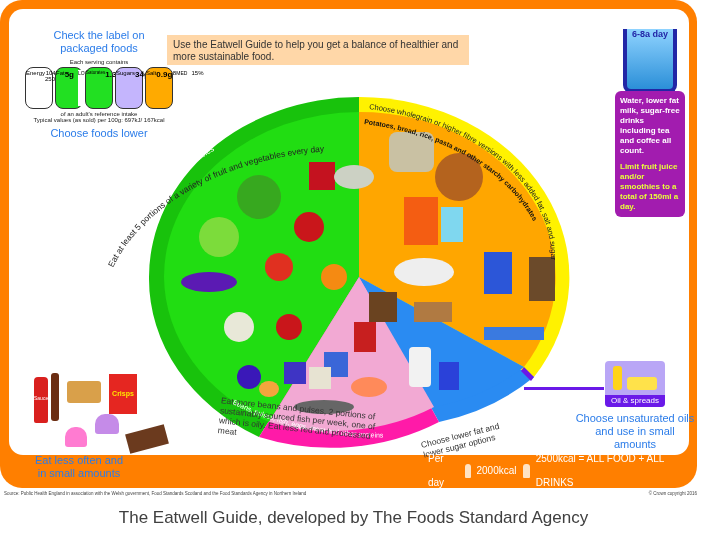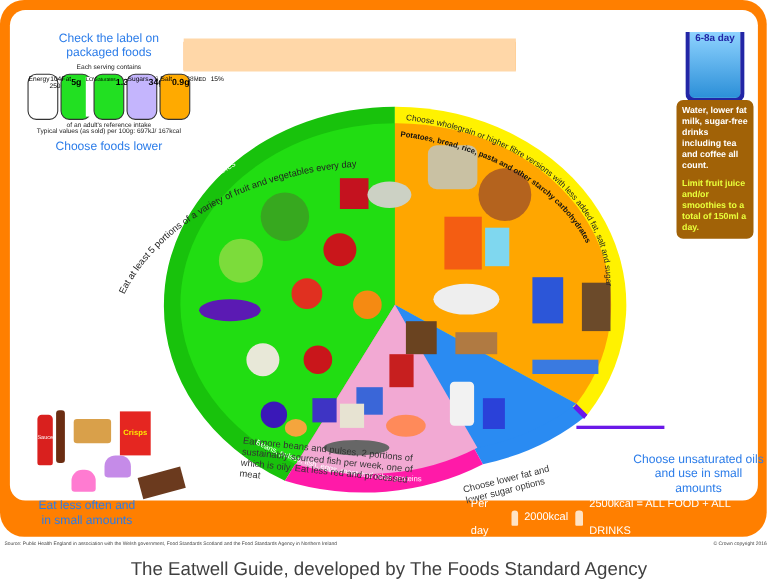--- a/index.html
+++ b/index.html
@@ -11,41 +11,42 @@
   .label-box{position:absolute;left:10px;top:20px;width:160px;}
   .blue-text{color:#2b7ce9;text-align:center;font-size:11px;line-height:13px;}
   .tiny{font-size:6px;text-align:center;color:#222;}
   .traffic{display:flex;justify-content:center;gap:2px;margin:2px 0;}
   .tl{width:28px;height:42px;border-radius:8px;border:1px solid #333;font-size:6px;text-align:center;display:flex;flex-direction:row;justify-content:space-between;padding:2px 0;box-sizing:border-box;}
   .tl b{font-size:8px;}
   .tl .lv{background:#fff;margin:0 4px;font-size:5px;}
   .plate{position:absolute;left:70px;top:68px;}
   .drinks{position:absolute;left:606px;top:20px;width:70px;}
   .glass{margin:0 auto;width:46px;height:60px;background:linear-gradient(#8fd3ff,#2b8fd8);border:4px solid #2226a6;border-top:none;border-radius:0 0 8px 8px;color:#2226a6;font-weight:bold;font-size:9px;text-align:center;display:flex;flex-direction:row;justify-content:center;}
-  .drink-box{margin-top:-2px;background:#a16207;border-radius:6px;padding:5px;color:#fff;font-weight:bold;font-size:8px;line-height:10px;}
+  .drink-box{margin-top:-2px;background:#a21caf;border-radius:6px;padding:5px;color:#fff;font-weight:bold;font-size:8px;line-height:10px;}
   .drink-box .yel{color:#e9ff3a;margin-top:6px;}
   .treats{position:absolute;left:20px;top:360px;width:150px;}
   .treat-icons{height:85px;position:relative;}
   .oil{position:absolute;left:596px;top:352px;width:60px;height:46px;background:#b9a6f6;border-radius:4px;}
   .oil-label{position:absolute;left:0;bottom:0;width:100%;background:#6a19e8;color:#fff;font-size:8px;text-align:center;line-height:12px;border-radius:0 0 4px 4px;}
   .oil-text{position:absolute;left:566px;top:403px;width:120px;}
   .perday{position:absolute;left:418px;top:459px;width:270px;height:24px;color:#fff;font-size:10px;line-height:24px;display:flex;gap:6px;align-items:center;padding-left:10px;box-sizing:border-box;}
   .person{display:inline-block;width:6px;height:14px;background:#ffe3c4;border-radius:3px 3px 1px 1px;}
   .source{position:absolute;left:4px;top:491px;font-size:4.5px;color:#444;}
   .copyright{position:absolute;right:10px;top:491px;font-size:4.5px;color:#444;}
   .caption{position:absolute;left:0;top:508px;width:707px;text-align:center;color:#404040;font-size:17px;}
   svg text{font-family:"Liberation Sans",sans-serif;}
 </style>
 </head>
 <body>
 
 <div class="frame">
   <div class="inner">
     <div class="title-bar">Eatwell Guide</div>
     <div class="intro">
+      <div>Use the Eatwell Guide to help you get a balance of healthier and more sustainable food.</div>
     </div>
 
     <div class="label-box">
       <div class="blue-text">
         <div>Check the label on</div>
         <div>packaged foods</div>
       </div>
       <div class="tiny" style="margin-top:4px">Each serving contains</div>
       <div class="traffic">
         <div class="tl" style="background:#fff">
@@ -168,20 +169,25 @@
         <div style="position:absolute;left:36px;top:58px;width:22px;height:20px;background:#ff7bd1;border-radius:10px 10px 3px 3px;"></div>
         <div style="position:absolute;left:98px;top:60px;width:40px;height:20px;background:#6b3a1e;transform:rotate(-15deg);"></div>
       </div>
       <div class="blue-text" style="width:100px;">
         <div>Eat less often and</div>
         <div>in small amounts</div>
       </div>
     </div>
 
     <div style="position:absolute;left:515px;top:378px;width:80px;height:3px;background:#6a19e8;"></div>
+    <div class="oil">
+      <div style="position:absolute;left:8px;top:5px;width:9px;height:24px;background:#ffd31a;border-radius:3px;"></div>
+      <div style="position:absolute;left:22px;top:16px;width:30px;height:13px;background:#ffe24a;border-radius:3px;"></div>
+      <div class="oil-label">Oil &amp; spreads</div>
+    </div>
     <div class="blue-text oil-text">
       <div>Choose unsaturated oils</div>
       <div>and use in small amounts</div>
     </div>
   </div>
 
   <div class="perday">
     <span>Per day</span>
     <span class="person"></span>
     <span>2000kcal</span>

